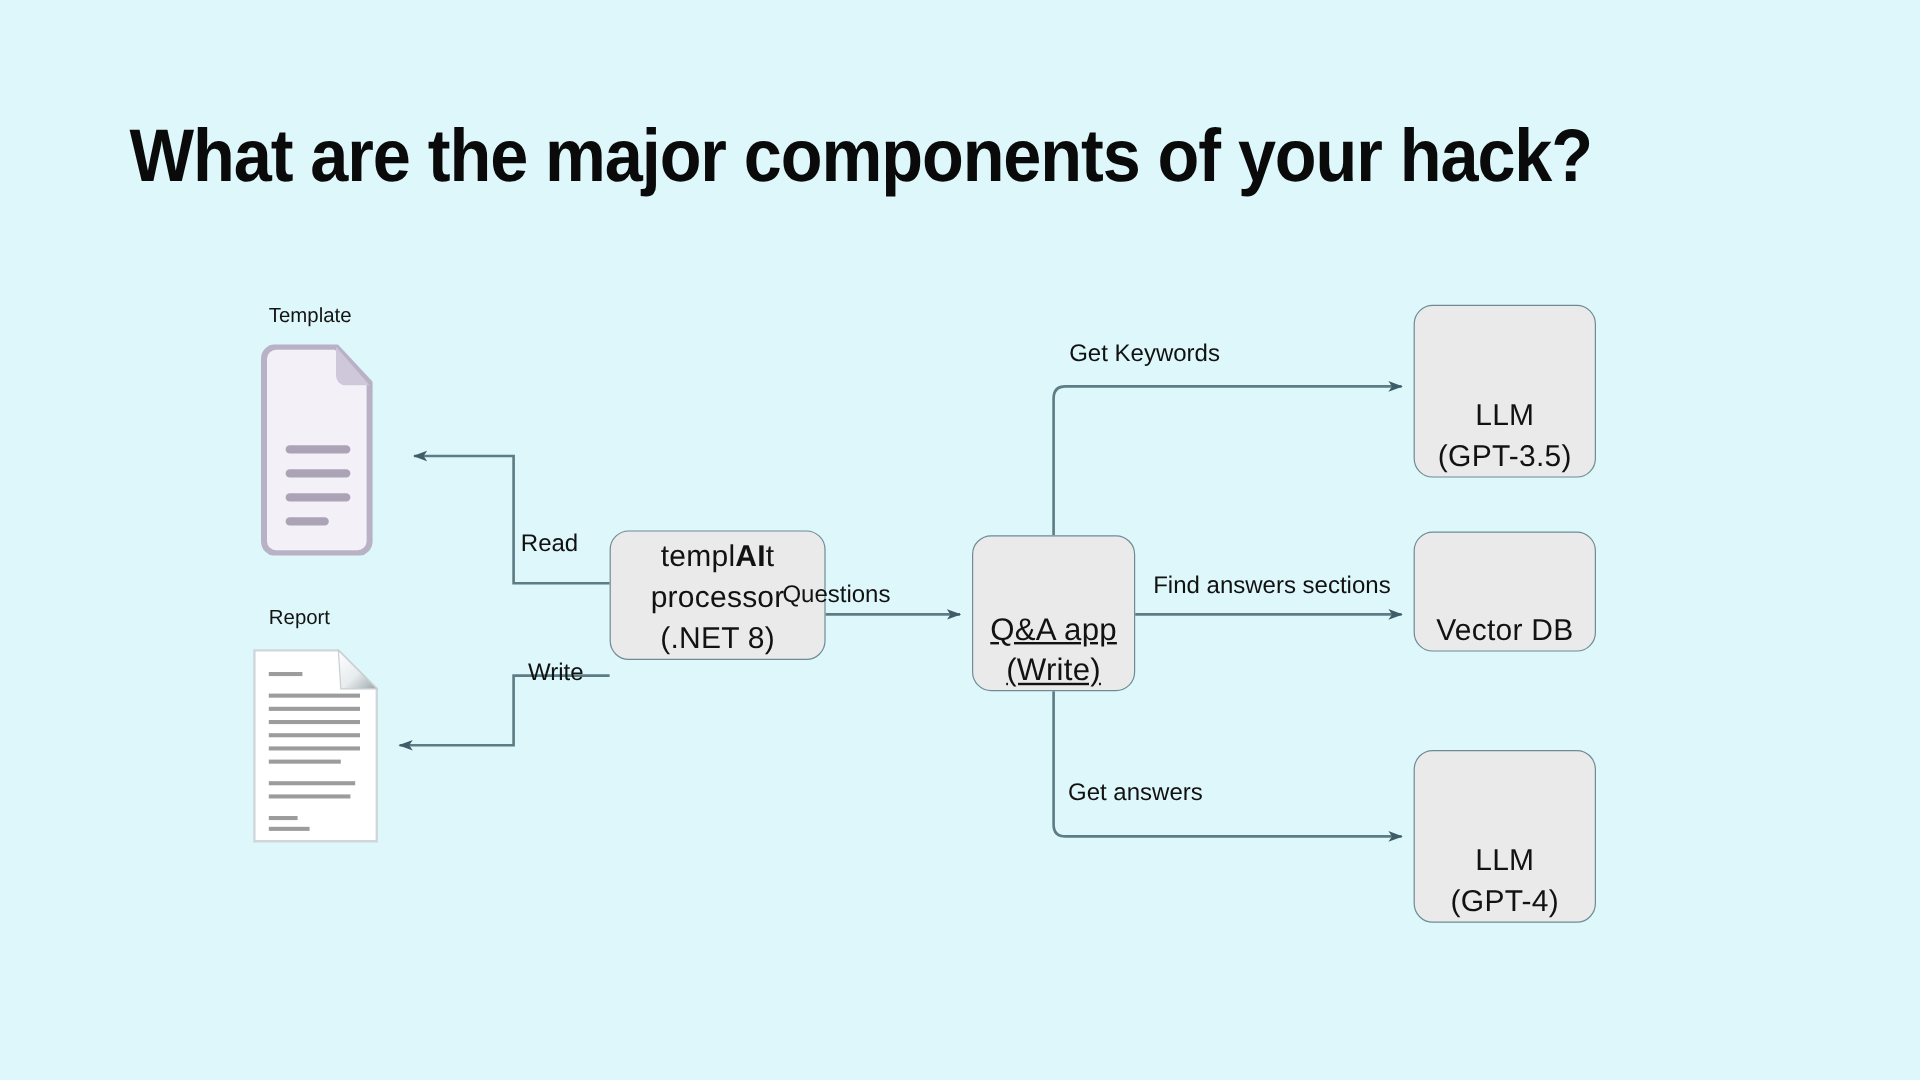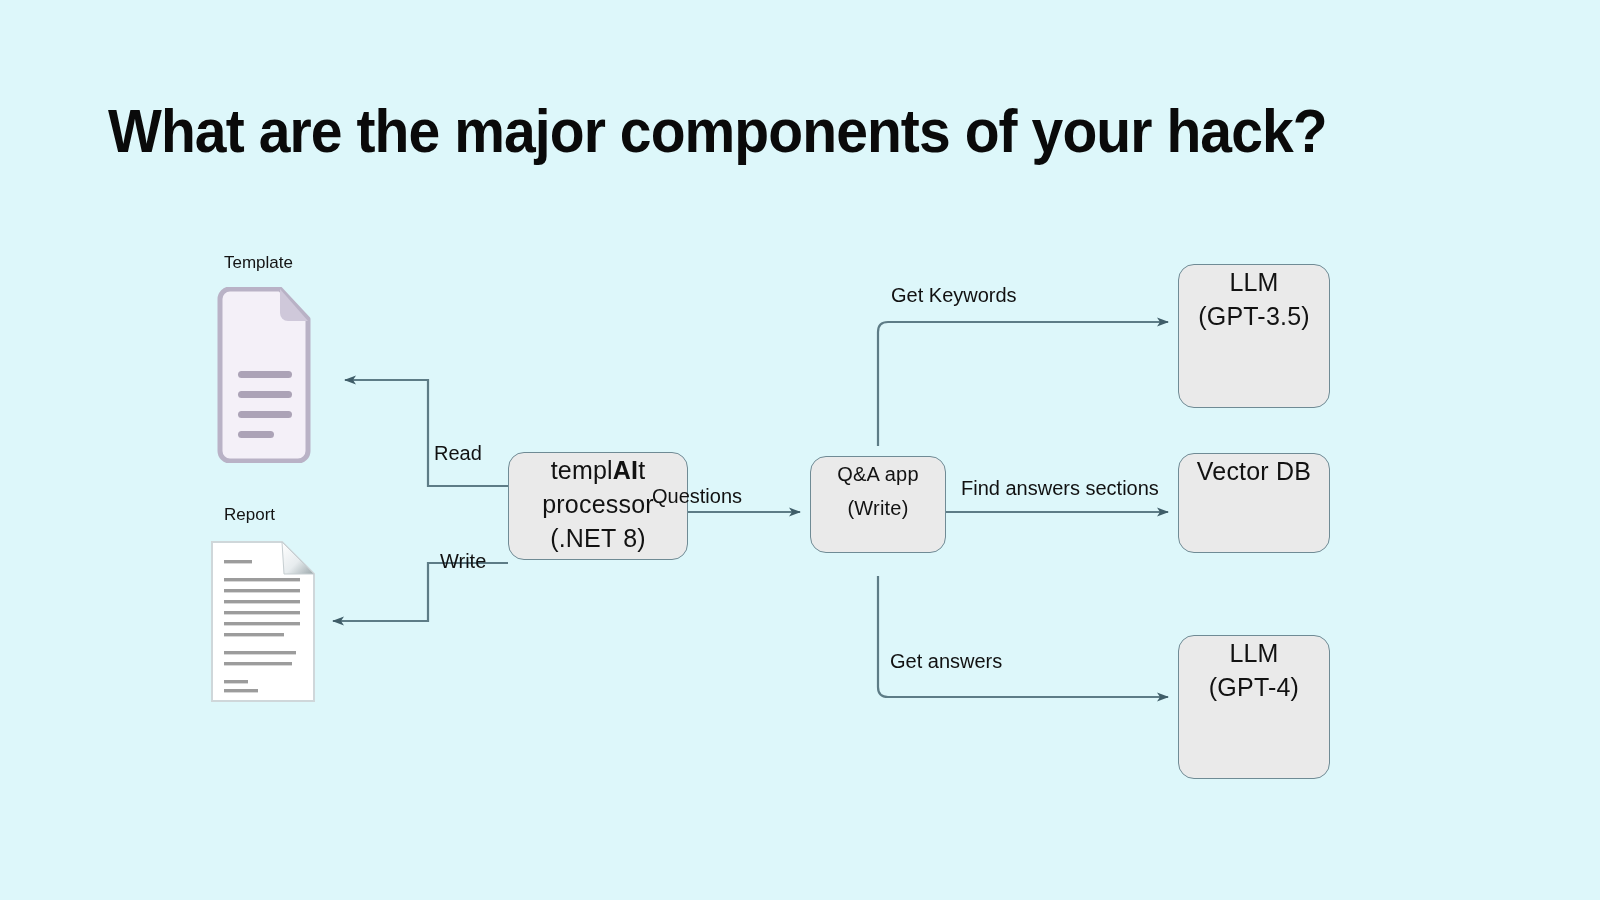--- a/index.html
+++ b/index.html
@@ -38,36 +38,35 @@
   }
 
   
   .node {
     position: absolute;
     background: #eaeaea;
     border: 1.6px solid #6f8b95;
     border-radius: 16px;
     box-sizing: border-box;
     display: flex;
-    align-items: flex-start;
+    align-items: flex-end;
     justify-content: center;
     text-align: center;
     color: #121212;
     font-family: "Liberation Sans", sans-serif;
     font-size: 25px;
     line-height: 34px;
     letter-spacing: 0.2px;
-    margin-top: 10px;
   }
   .node .lines { display: block; }
   .node b { font-weight: bold; }
 
   
   #node-templait { left: 508px; top: 442px; width: 180px;  height: 108px; }
-  #node-qa       { left: 810px; top: 446px; width: 136px;  height: 97px; font-size: 20px; }
+  #node-qa       { left: 810px; top: 446px; width: 136px;  height: 130px; font-size: 26px; text-decoration: underline; }
   #node-llm35    { left: 1178px; top: 254px; width: 152px; height: 144px; }
   #node-vdb      { left: 1178px; top: 443px; width: 152px; height: 100px; }
   #node-llm4     { left: 1178px; top: 625px; width: 152px; height: 144px; }
 
   
   .icon-caption {
     position: absolute;
     font-size: 17px;
     color: #141414;
     font-family: "Liberation Sans", sans-serif;

